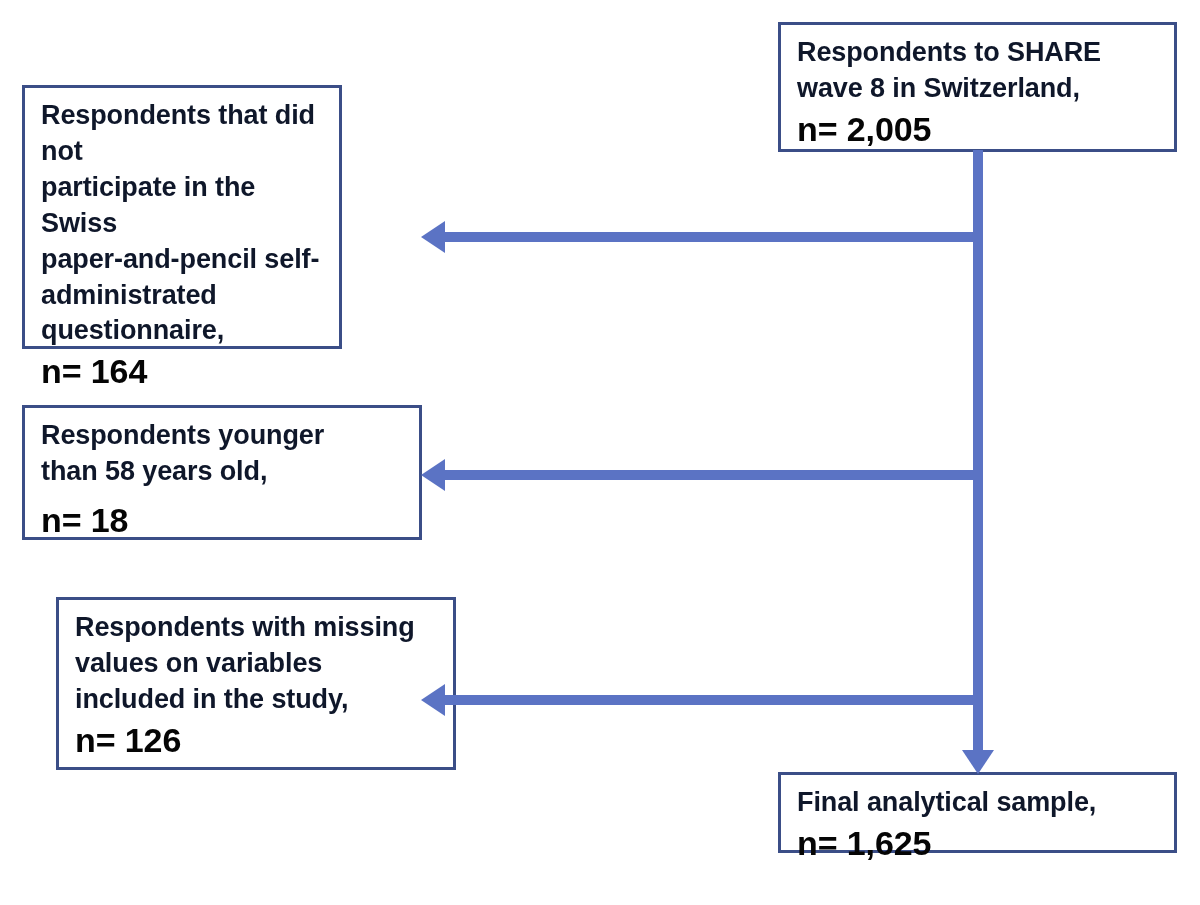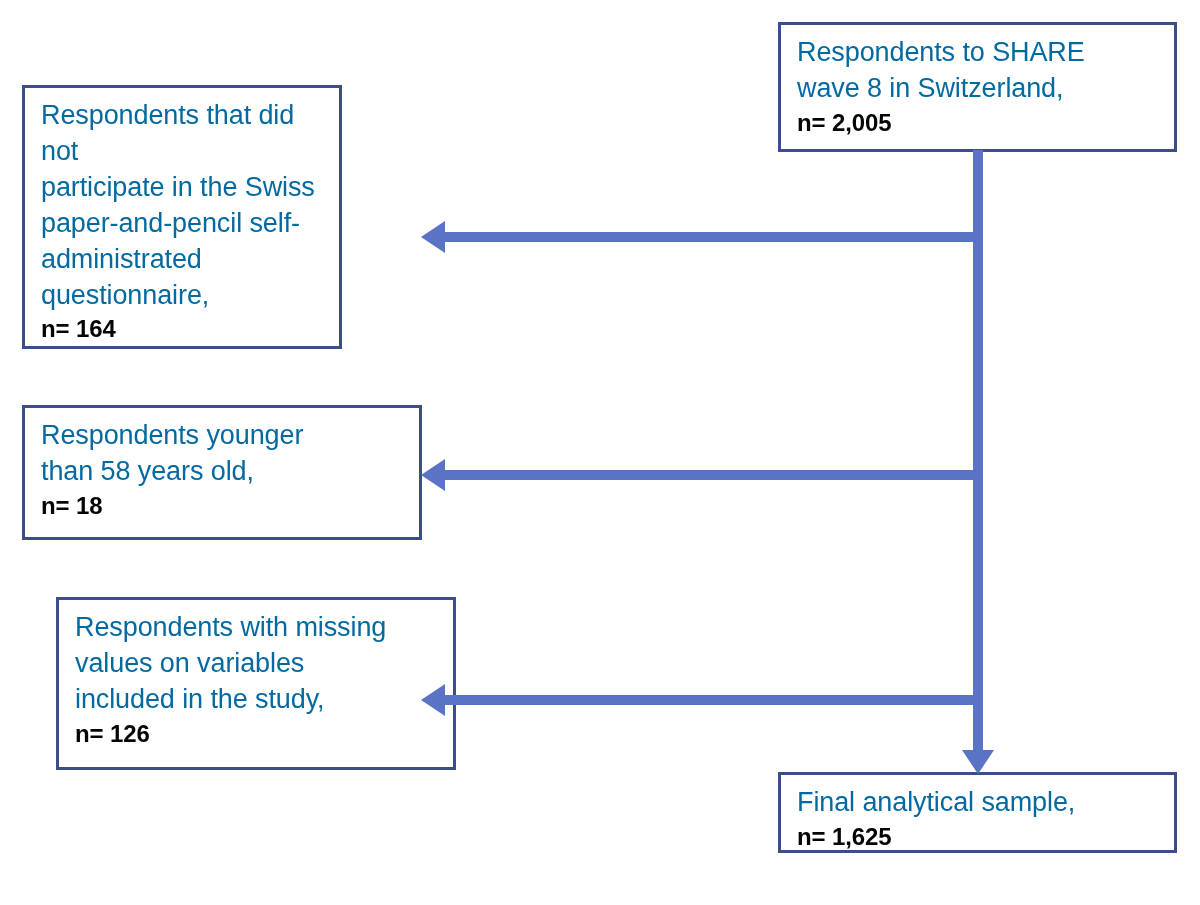--- a/index.html
+++ b/index.html
@@ -24,27 +24,27 @@
     background: #ffffff;
     border: 3px solid #3b4e87;
     padding: 10px 14px 10px 16px;
     display: flex;
     flex-direction: column;
     justify-content: flex-start;
   }
   .box-text {
     font-size: 27px;
     line-height: 1.33;
-    color: #0369a1;
+    color: #0f172a;
     letter-spacing: -0.1px;
     white-space: pre-line;
-    font-weight: 400;
+    font-weight: 700;
   }
   .box-count {
-    font-size: 24px;
+    font-size: 34px;
     line-height: 1.33;
     color: #050505;
     font-weight: 700;
     letter-spacing: -0.1px;
   }
   
   .conn-v {
     position: absolute;
     background: #5b73c4;
   }
@@ -82,21 +82,21 @@
 
   <div class="flow-box" style="left:22px; top:85px; width:320px; height:264px;">
     <div class="box-text">Respondents that did not
 participate in the Swiss
 paper-and-pencil self-
 administrated
 questionnaire,</div>
     <div class="box-count">n= 164</div>
   </div>
 
-  <div class="flow-box" style="left:22px; top:405px; width:400px; height:135px;">
+  <div class="flow-box" style="left:22px; top:405px; width:400px; height:135px;gap:8px;">
     <div class="box-text">Respondents younger
 than 58 years old,</div>
     <div class="box-count">n= 18</div>
   </div>
 
   <div class="flow-box" style="left:22px; top:597px; width:400px; height:173px;margin-left:34px;">
     <div class="box-text">Respondents with missing
 values on variables
 included in the study,</div>
     <div class="box-count">n= 126</div>

